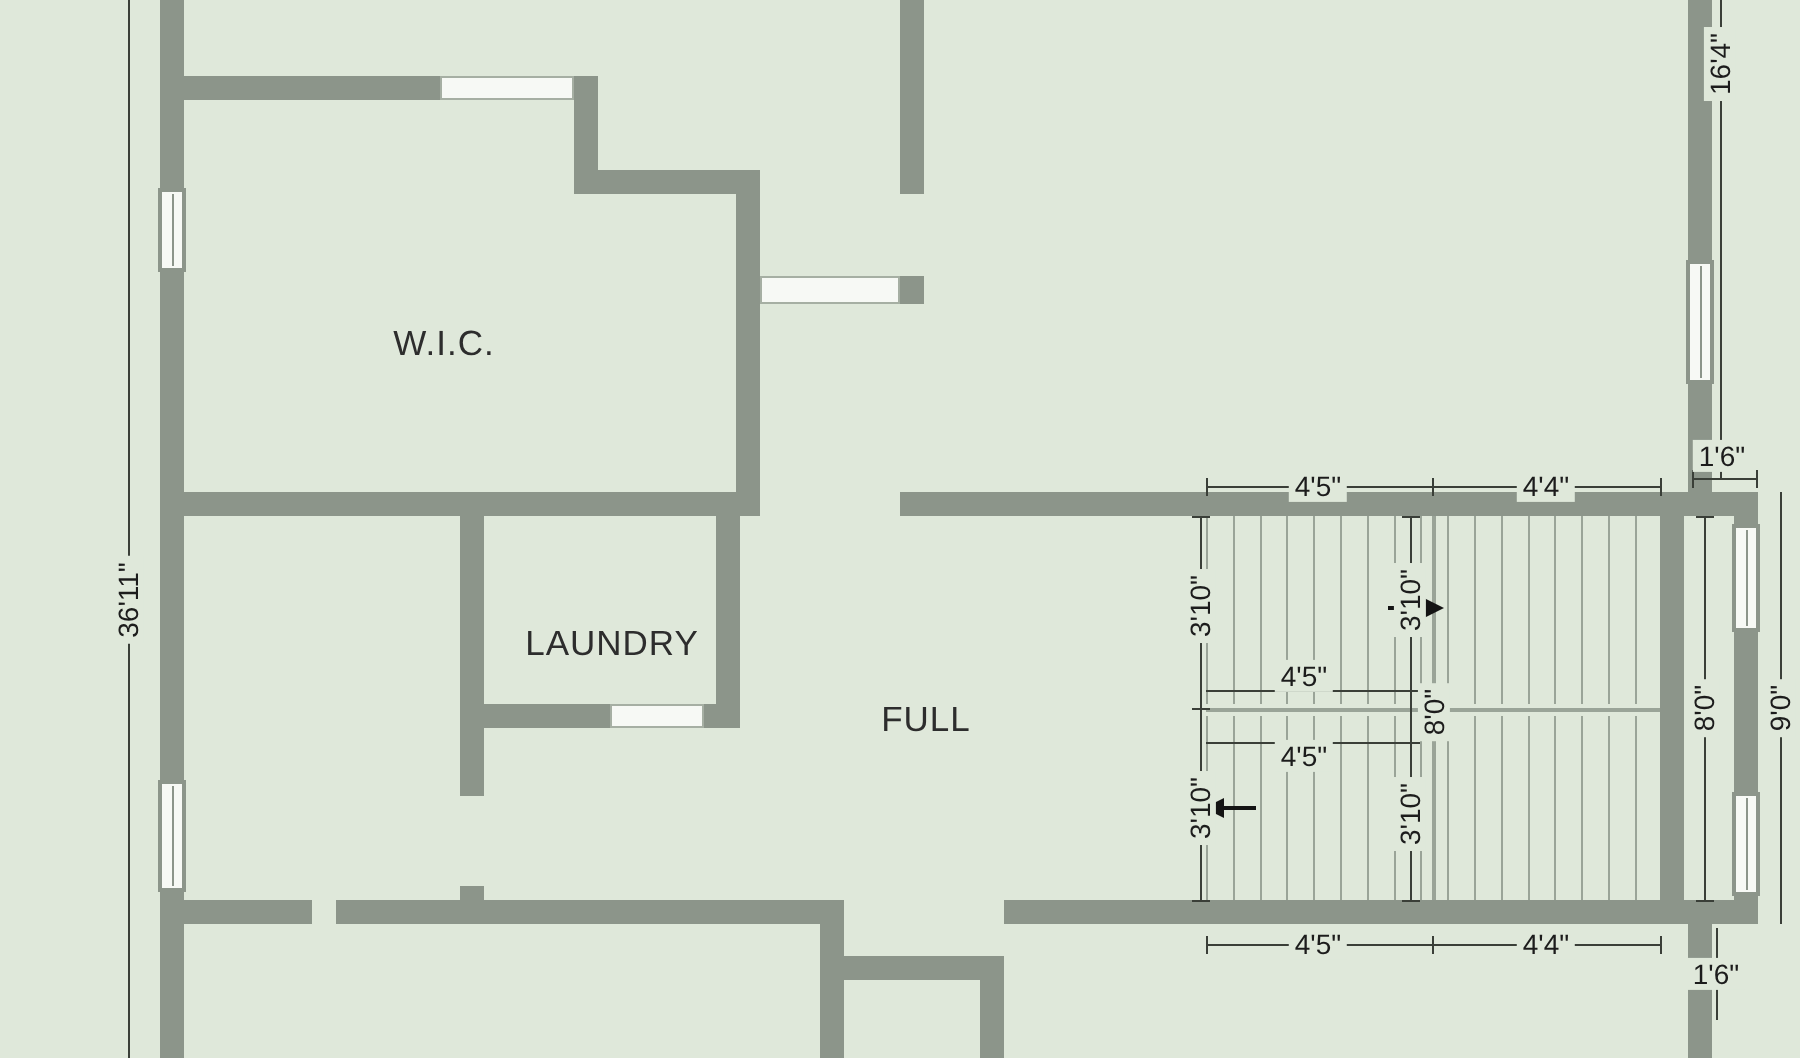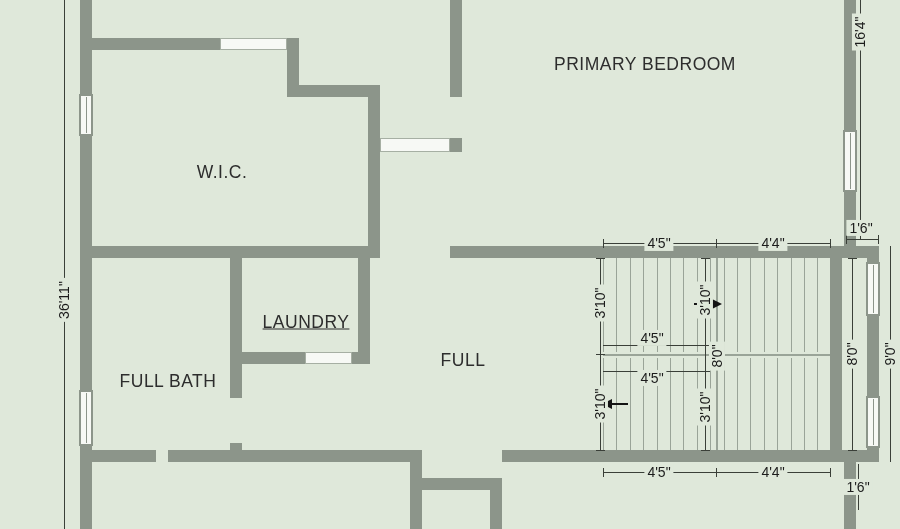--- a/index.html
+++ b/index.html
@@ -139,19 +139,17 @@
   <div class="dim-label" style="left:659px;top:472px;">4'5"</div>
   <div class="dim-label" style="left:773px;top:472px;">4'4"</div>
   <div class="dim-label rot" style="left:600px;top:303px;">3'10"</div>
   <div class="dim-label rot" style="left:600px;top:404px;">3'10"</div>
   <div class="dim-label rot" style="left:705px;top:300px;">3'10"</div>
   <div class="dim-label rot" style="left:705px;top:407px;">3'10"</div>
   <div class="dim-label rot" style="left:717px;top:356px;">8'0"</div>
   <div class="dim-label" style="left:652px;top:338px;">4'5"</div>
   <div class="dim-label" style="left:652px;top:378px;">4'5"</div>
 
-  <div class="room-label" style="left:645px;top:64px;">PRIMARY BEDROOM</div>
   <div class="room-label" style="left:222px;top:172px;">W.I.C.</div>
-  <div class="room-label" style="left:306px;top:322px;text-decoration:underline;">LAUNDRY</div>
+  <div class="room-label" style="left:306px;top:322px;">LAUNDRY</div>
   <div class="room-label" style="left:463px;top:360px;">FULL</div>
-  <div class="room-label" style="left:168px;top:381px;">FULL BATH</div>
 
 </div>
 
 </body></html>

